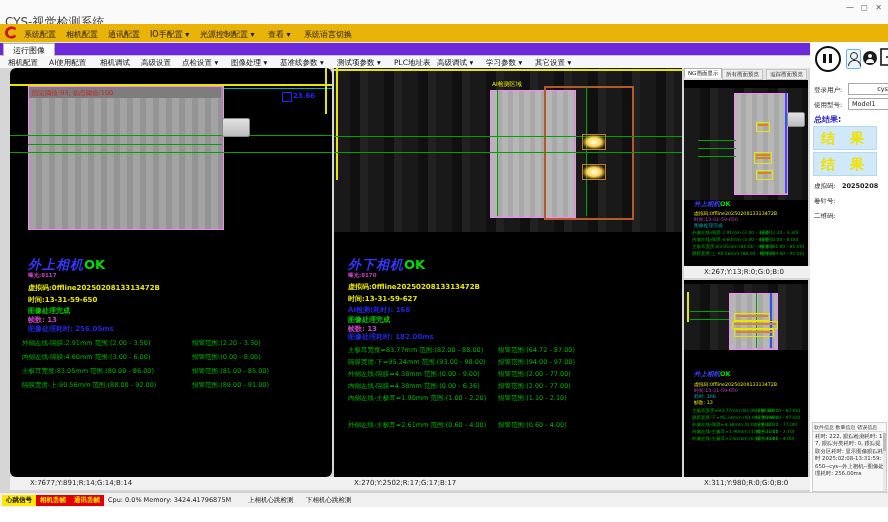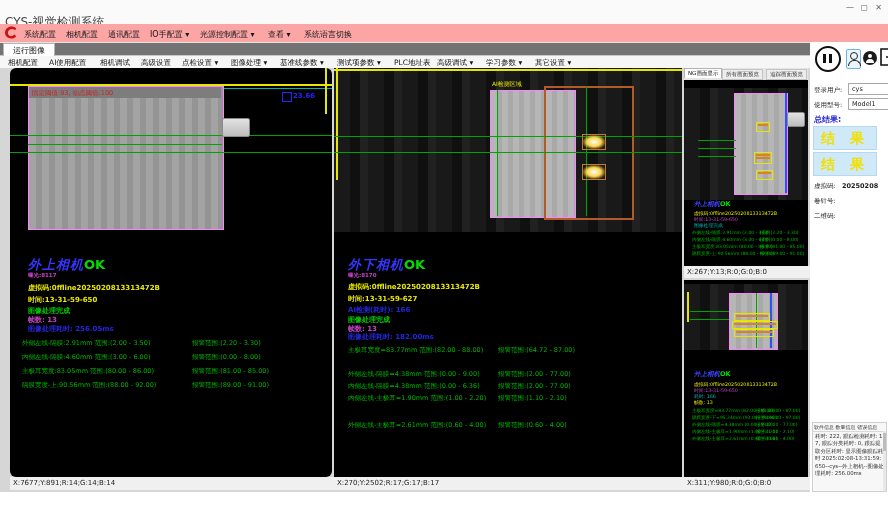--- a/index.html
+++ b/index.html
@@ -3,30 +3,30 @@
 <meta charset="utf-8">
 <style>
   html,body{margin:0;padding:0;background:#fff;}
   #app{position:relative;width:888px;height:522px;background:#fff;overflow:hidden;
        font-family:"DejaVu Sans","Liberation Sans",sans-serif;cursor:default;}
   .abs{position:absolute;}
   
   .titlebar{left:0;top:0;width:888px;height:24px;background:#fafafa;}
   .app-title{left:5px;top:14px;font-size:12px;color:#444;}
   .winctl{top:3px;font-size:8px;color:#666;}
-  .menubar{left:0;top:24px;width:888px;height:18px;background:#fca5a5;border-bottom:1px solid #e3e3e3;}
+  .menubar{left:0;top:24px;width:888px;height:18px;background:#eab308;border-bottom:1px solid #e3e3e3;}
   .menu-item{font-size:8px;color:#161616;top:5px;white-space:nowrap;}
-  .tabrow{left:0;top:43px;width:810px;height:12px;background:#737373;border-bottom:1px solid #c9c9c9;}
+  .tabrow{left:0;top:43px;width:810px;height:12px;background:#6d28d9;border-bottom:1px solid #c9c9c9;}
   .tab{left:3px;top:0px;padding:1px 9px 1px 9px;background:#fff;border:1px solid #b5b5b5;border-bottom:none;font-size:8px;color:#111;}
   .toolbar{left:0;top:56px;width:810px;height:12px;background:#f6f6f6;border-bottom:1px solid #bdbdbd;}
   .tool-item{font-size:7.5px;color:#141414;top:2px;white-space:nowrap;}
   .mainbg{left:0;top:68px;width:810px;height:424px;background:#d6d6d6;}
   
   .view{background:#000;overflow:hidden;}
-  .coordbar{background:#f0f0f0;font-size:7px;color:#222;line-height:12px;padding-left:3px;}
+  .coordbar{background:#f0f0f0;font-size:7px;color:#222;line-height:12px;padding-left:20px;}
   .scene{background:repeating-linear-gradient(90deg,#191919 0 16px,#101010 16px 26px,#212121 26px 34px);}
   .block{background:repeating-linear-gradient(90deg,#a3a3a3 0 7px,#949494 7px 13px);border:1px solid #ff82ff;}
   .block2{background:repeating-linear-gradient(90deg,#b6b6b6 0 6px,#a9a9a9 6px 11px);border:1px solid #ff82ff;}
   .hline-g{height:1px;background:#00a400;}
   .vline-g{width:1px;background:#00a400;}
   .hline-y{height:2px;background:#e6e600;}
   .vline-y{width:2px;background:#e6e600;}
   .hline-c{height:1px;background:#00b4b4;}
   .orange-rect{border:2px solid #b25a28;background:transparent;}
   .flare{background:radial-gradient(ellipse at center,#ffffff 0%,#ffd24a 45%,rgba(255,150,0,0) 78%);border:1px solid #c87820;}
@@ -188,20 +188,24 @@
     <span class="abs res-line c-yellow" style="left:14px;top:226px;">时间:13-31-59-627</span>
     <span class="abs res-line c-blue" style="left:14px;top:237px;">AI检测(耗时): 166</span>
     <span class="abs res-line c-green" style="left:14px;top:247px;">图像处理完成</span>
     <span class="abs res-line c-purple" style="left:14px;top:256px;">帧数: 13</span>
     <span class="abs res-line c-blue" style="left:14px;top:264px;">图像处理耗时: 182.00ms</span>
 
     <div class="abs mrow" style="left:14px;top:278px;">
       <span class="mval">主极耳宽度=83.77mm 范围:(82.00 - 88.00)</span>
       <span class="malarm" style="left:150px;">报警范围:(64.72 - 87.00)</span>
     </div>
+    <div class="abs mrow" style="left:14px;top:290px;">
+      <span class="mval">隔膜宽度-下=95.24mm 范围:(93.00 - 98.00)</span>
+      <span class="malarm" style="left:150px;">报警范围:(94.00 - 97.00)</span>
+    </div>
     <div class="abs mrow" style="left:14px;top:302px;">
       <span class="mval">外侧左线-隔膜=4.38mm 范围:(0.00 - 9.00)</span>
       <span class="malarm" style="left:150px;">报警范围:(2.00 - 77.00)</span>
     </div>
     <div class="abs mrow" style="left:14px;top:314px;">
       <span class="mval">内侧左线-隔膜=4.38mm 范围:(0.00 - 6.36)</span>
       <span class="malarm" style="left:150px;">报警范围:(2.00 - 77.00)</span>
     </div>
     <div class="abs mrow" style="left:14px;top:326px;">
       <span class="mval">内侧左线-主极耳=1.90mm 范围:(1.00 - 2.20)</span>
@@ -326,35 +330,43 @@
       <div class="abs" style="left:3px;top:8px;width:8px;height:4px;background:#fff;border-radius:4px 4px 0 0;"></div>
     </div>
     <div class="abs" style="left:69px;top:6px;width:16px;height:18px;">
       <svg width="16" height="18" viewBox="0 0 16 18">
           <path d="M2 1 h9 v16 h-9 z" fill="none" stroke="#111" stroke-width="1.6"></path>
           <path d="M7 9 h7 M11 6 l3 3 -3 3" fill="none" stroke="#111" stroke-width="1.6"></path>
         </svg>
     </div>
 
     <span class="abs rp-label" style="left:4px;top:44px;">登录用户:</span>
-    <div class="abs rp-box" style="left:38px;top:41px;width:36px;height:10px;">cys</div>
+    <div class="abs rp-box" style="left:38px;top:41px;width:36px;height:10px;text-align:right;">cys</div>
     <span class="abs rp-label" style="left:4px;top:59px;">使用型号:</span>
     <div class="abs rp-box" style="left:38px;top:56px;width:36px;height:10px;">Model1</div>
     <span class="abs total-label" style="left:4px;top:72px;">总结果:</span>
     <div class="abs result-box" style="left:3px;top:84px;width:62px;height:22px;">结 果</div>
     <div class="abs result-box" style="left:3px;top:110px;width:62px;height:22px;">结 果</div>
 
     <span class="abs rp-label" style="left:4px;top:140px;">虚拟码:</span>
     <span class="abs rp-label" style="left:32px;top:140px;font-weight:bold;">20250208</span>
     <span class="abs rp-label" style="left:4px;top:155px;">卷针号:</span>
     <span class="abs rp-label" style="left:4px;top:170px;">二维码:</span>
 
     <div class="abs info-block" style="left:2px;top:380px;width:73px;height:68px;">
       <div class="info-tabs">软件信息  数量信息  错误信息</div>
       <div class="info-text">耗时: 222, 跟踪检测耗时: 17, 跟踪分类耗时: 0, 跟踪提取分区耗时: 显示图像跟踪耗时 2025:02:08-13:31:59:650--cys--外上相机--图像处理耗时: 256.00ms</div>
       <div class="abs scrollbar" style="right:0;top:8px;width:3px;height:60px;">
         <div class="scroll-thumb" style="width:3px;height:18px;margin-top:2px;"></div>
       </div>
     </div>
   </div>
 
+  <div class="abs statusbar">
+    <span class="abs badge badge-yellow" style="left:2px;">心跳信号</span>
+    <span class="abs badge badge-red" style="left:36px;">相机丢帧</span>
+    <span class="abs badge badge-red" style="left:70px;">通讯丢帧</span>
+    <span class="abs sb-text" style="left:108px;">Cpu: 0.0% Memory: 3424.41796875M</span>
+    <span class="abs sb-text" style="left:248px;">上相机心跳检测</span>
+    <span class="abs sb-text" style="left:306px;">下相机心跳检测</span>
+  </div>
 
 </div>
 
 </body></html>

